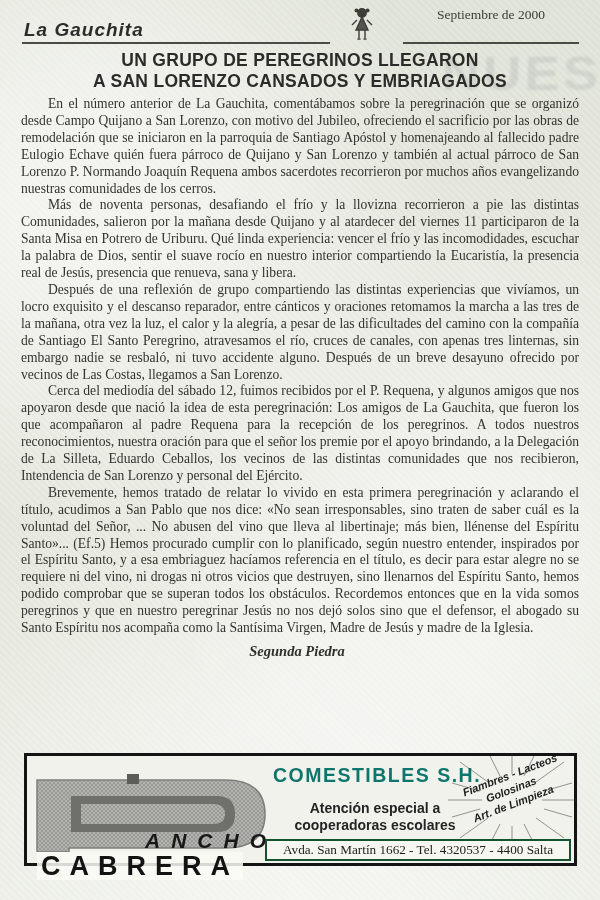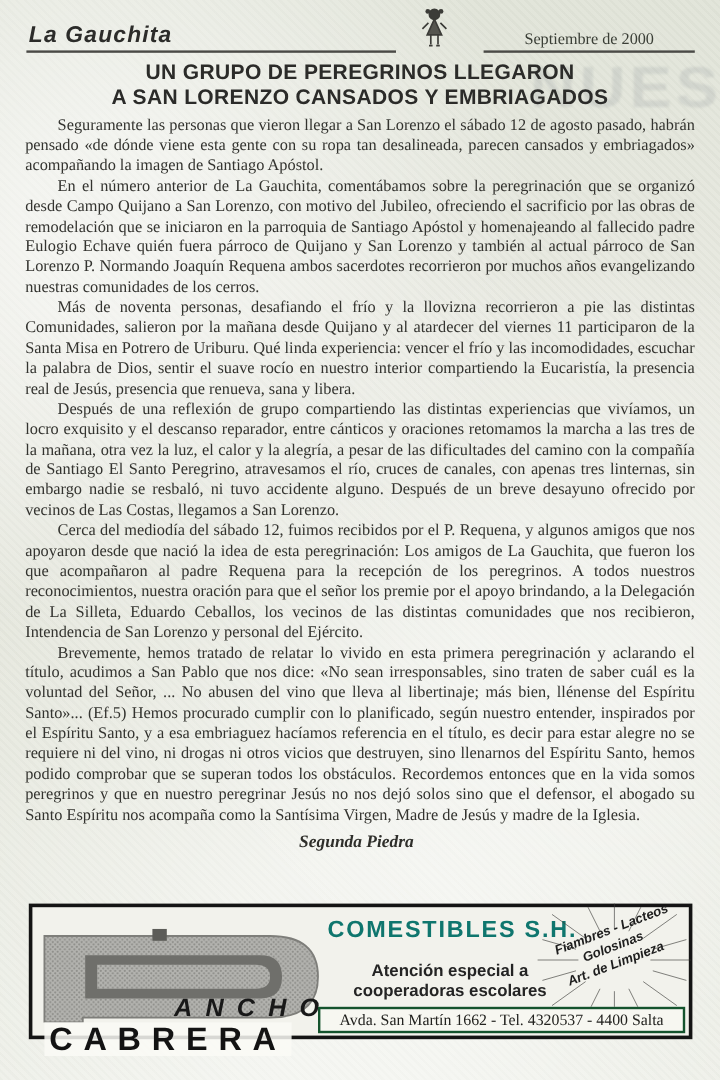--- a/index.html
+++ b/index.html
@@ -36,21 +36,21 @@
     position:absolute;left:1px;bottom:0;
     font-family:"Liberation Sans", sans-serif;
     font-weight:bold;font-style:italic;
     font-size:19px;color:#2c2c2a;letter-spacing:1px;
     padding:0 6px 1px 2px;
     border-bottom:2px solid #4a4a46;
     width:300px;
   }
   .header-right{
     position:absolute;right:0;bottom:0;width:176px;text-align:center;
-    border-bottom:2px solid #4a4a46;padding-bottom:1px;
+    border-bottom:2px solid #4a4a46;padding-bottom:19px;
   }
   .date{font-family:"Liberation Serif", serif;font-size:13.5px;color:#3a3e36;display:block;}
   .page-label{
     font-family:"Liberation Sans", sans-serif;font-weight:bold;
     font-variant:small-caps;font-size:12px;color:#2e2e2c;display:block;margin-top:1px;
   }
   .mascot{position:absolute;left:330px;bottom:-2px;}
 
   
   .title{
@@ -142,21 +142,20 @@
       <span class="date">Septiembre de 2000</span>
     </div>
   </div>
 
   <div class="title">
     <div>UN GRUPO DE PEREGRINOS LLEGARON</div>
     <div>A SAN LORENZO CANSADOS Y EMBRIAGADOS</div>
   </div>
 
   <div class="body-text">
-    <p>Seguramente las personas que vieron llegar a San Lorenzo el sábado 12 de agosto pasado, habrán pensado «de dónde viene esta gente con su ropa tan desalineada, parecen cansados y embriagados» acompañando la imagen de Santiago Apóstol.</p>
     <p>En el número anterior de La Gauchita, comentábamos sobre la peregrinación que se organizó desde Campo Quijano a San Lorenzo, con motivo del Jubileo, ofreciendo el sacrificio por las obras de remodelación que se iniciaron en la parroquia de Santiago Apóstol y homenajeando al fallecido padre Eulogio Echave quién fuera párroco de Quijano y San Lorenzo y también al actual párroco de San Lorenzo P. Normando Joaquín Requena ambos sacerdotes recorrieron por muchos años evangelizando nuestras comunidades de los cerros.</p>
     <p>Más de noventa personas, desafiando el frío y la llovizna recorrieron a pie las distintas Comunidades, salieron por la mañana desde Quijano y al atardecer del viernes 11 participaron de la Santa Misa en Potrero de Uriburu. Qué linda experiencia: vencer el frío y las incomodidades, escuchar la palabra de Dios, sentir el suave rocío en nuestro interior compartiendo la Eucaristía, la presencia real de Jesús, presencia que renueva, sana y libera.</p>
     <p>Después de una reflexión de grupo compartiendo las distintas experiencias que vivíamos, un locro exquisito y el descanso reparador, entre cánticos y oraciones retomamos la marcha a las tres de la mañana, otra vez la luz, el calor y la alegría, a pesar de las dificultades del camino con la compañía de Santiago El Santo Peregrino, atravesamos el río, cruces de canales, con apenas tres linternas, sin embargo nadie se resbaló, ni tuvo accidente alguno. Después de un breve desayuno ofrecido por vecinos de Las Costas, llegamos a San Lorenzo.</p>
     <p>Cerca del mediodía del sábado 12, fuimos recibidos por el P. Requena, y algunos amigos que nos apoyaron desde que nació la idea de esta peregrinación: Los amigos de La Gauchita, que fueron los que acompañaron al padre Requena para la recepción de los peregrinos. A todos nuestros reconocimientos, nuestra oración para que el señor los premie por el apoyo brindando, a la Delegación de La Silleta, Eduardo Ceballos, los vecinos de las distintas comunidades que nos recibieron, Intendencia de San Lorenzo y personal del Ejército.</p>
     <p>Brevemente, hemos tratado de relatar lo vivido en esta primera peregrinación y aclarando el título, acudimos a San Pablo que nos dice: «No sean irresponsables, sino traten de saber cuál es la voluntad del Señor, ... No abusen del vino que lleva al libertinaje; más bien, llénense del Espíritu Santo»... (Ef.5) Hemos procurado cumplir con lo planificado, según nuestro entender, inspirados por el Espíritu Santo, y a esa embriaguez hacíamos referencia en el título, es decir para estar alegre no se requiere ni del vino, ni drogas ni otros vicios que destruyen, sino llenarnos del Espíritu Santo, hemos podido comprobar que se superan todos los obstáculos. Recordemos entonces que en la vida somos peregrinos y que en nuestro peregrinar Jesús no nos dejó solos sino que el defensor, el abogado su Santo Espíritu nos acompaña como la Santísima Virgen, Madre de Jesús y madre de la Iglesia.</p>
   </div>
 
   <div class="signature">Segunda Piedra</div>
 </div>
 

